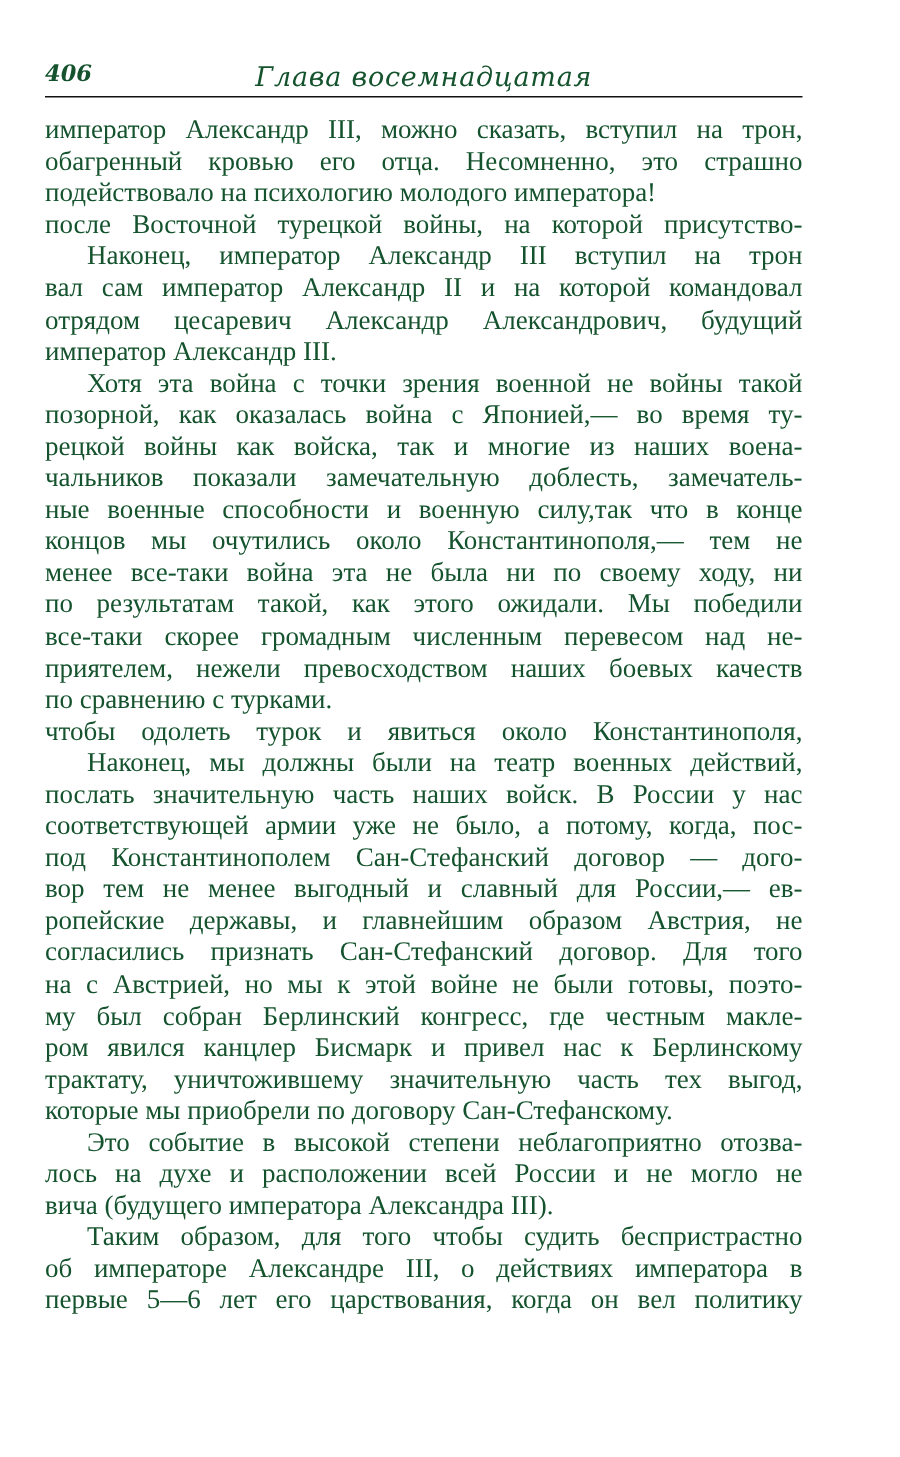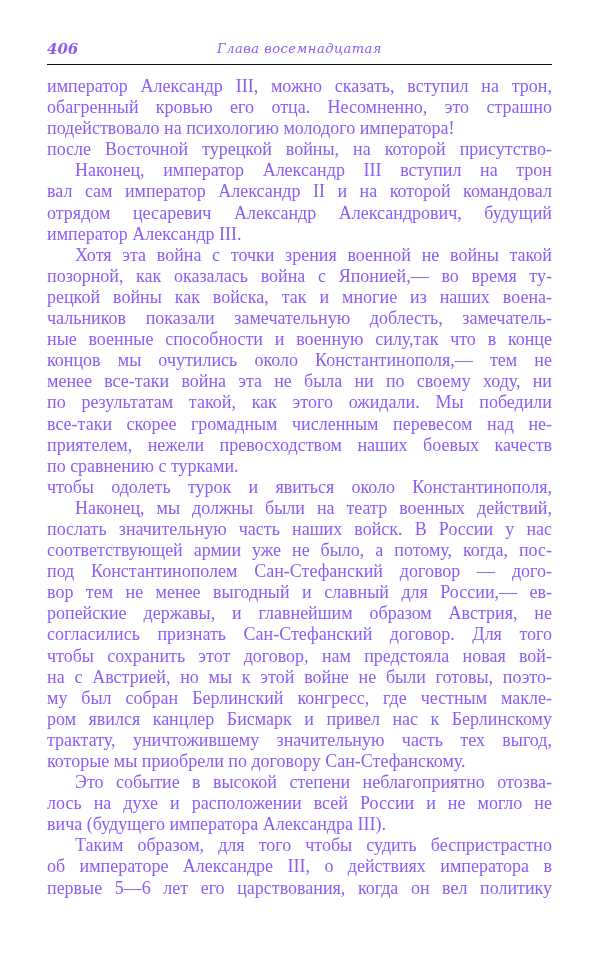--- a/index.html
+++ b/index.html
@@ -1,20 +1,20 @@
 <!DOCTYPE html>
 <html><head>
 <meta charset="utf-8">
 <style>
   html, body { margin: 0; padding: 0; background: #ffffff; }
   body { width: 600px; height: 971px; position: relative; overflow: hidden; }
-  .page { position: absolute; left: 47px; top: 40px; width: 505px; color: #8b5cf6; }
+  .page { position: absolute; left: 30px; top: 40px; width: 505px; color: #14532d; }
   .running-head { position: relative; height: 22px; font-family: "DejaVu Serif", serif; }
   .page-number { position: absolute; left: 0; top: 0; font-size: 15px; font-style: italic; font-weight: bold; }
-  .chapter-title { position: absolute; left: 0; right: 0; top: 1px; text-align: center; font-size: 13px; font-style: italic; letter-spacing: 0.5px; }
+  .chapter-title { position: absolute; left: 0; right: 0; top: 1px; text-align: center; font-size: 18px; font-style: italic; letter-spacing: 0.5px; }
   .rule { height: 0; border-top: 1.5px solid #111; margin-top: 2px; }
   .body-text { margin-top: 11px; font-family: "Liberation Serif", serif; font-size: 18px; line-height: 21.1px; }
   .line { display: block; text-align: justify; text-align-last: justify; white-space: nowrap; height: 21.1px; }
   .line.last { text-align-last: left; }
   .line.indent { padding-left: 28px; }
 </style>
 </head>
 <body>
 
 <div class="page">
@@ -51,21 +51,20 @@
       </div>
       <div>
         <span class="line">чтобы одолеть турок и явиться около Константинополя,</span>
         <span class="line indent">Наконец, мы должны были на театр военных действий,</span>
         <span class="line">послать значительную часть наших войск. В России у нас</span>
         <span class="line">соответствующей армии уже не было, а потому, когда, пос-</span>
         <span class="line">под Константинополем Сан-Стефанский договор — дого-</span>
         <span class="line">вор тем не менее выгодный и славный для России,— ев-</span>
         <span class="line">ропейские державы, и главнейшим образом Австрия, не</span>
         <span class="line">согласились признать Сан-Стефанский договор. Для того</span>
-        <span class="line">чтобы сохранить этот договор, нам предстояла новая вой-</span>
         <span class="line">на с Австрией, но мы к этой войне не были готовы, поэто-</span>
         <span class="line">му был собран Берлинский конгресс, где честным макле-</span>
         <span class="line">ром явился канцлер Бисмарк и привел нас к Берлинскому</span>
         <span class="line">трактату, уничтожившему значительную часть тех выгод,</span>
         <span class="line last">которые мы приобрели по договору Сан-Стефанскому.</span>
       </div>
       <div>
         <span class="line indent">Это событие в высокой степени неблагоприятно отозва-</span>
         <span class="line">лось на духе и расположении всей России и не могло не</span>
         <span class="line last">вича (будущего императора Александра III).</span>

